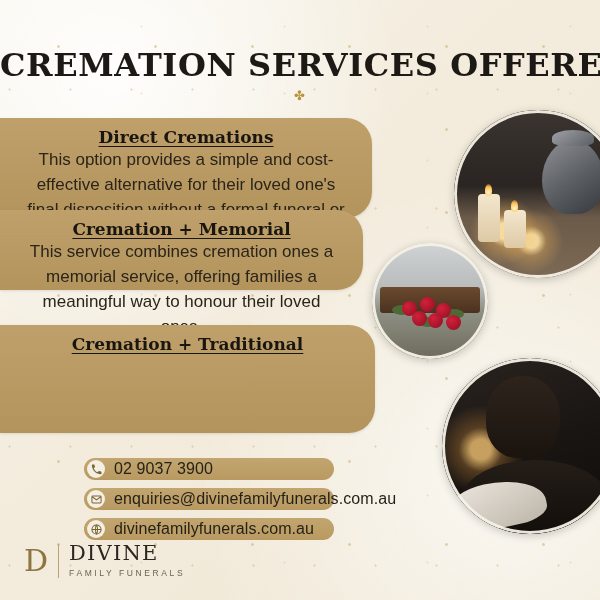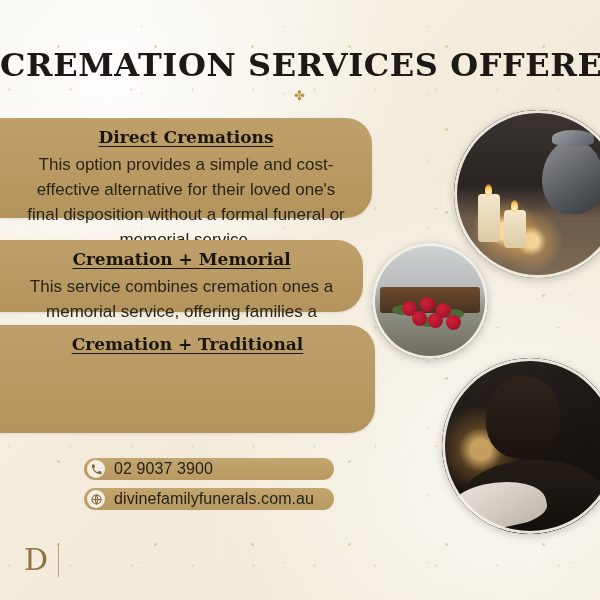--- a/index.html
+++ b/index.html
@@ -74,31 +74,30 @@
     box-sizing: border-box;
   }
   .block-heading {
     font-family: "DejaVu Serif", serif;
     font-weight: bold;
     font-size: 17px;
     text-align: center;
     text-decoration: underline;
     text-underline-offset: 3px;
     color: #191510;
-    margin-bottom: 5px;
   }
   .block-body {
     font-size: 17px;
     line-height: 1.48;
     text-align: center;
     color: #2a2419;
   }
 
   #block0 { top: 118px; width: 372px; height: 100px; }
-  #block1 { top: 240px; width: 363px; height: 72px; }
+  #block1 { top: 210px; width: 363px; height: 80px; }
   #block2 { top: 325px; width: 375px; height: 108px; }
 
   
   .contacts {
     position: absolute;
     left: 84px;
     top: 458px;
     width: 250px;
   }
   .pill {
@@ -327,31 +326,44 @@
       <span class="pill-icon">
         <svg width="11" height="11" viewBox="0 0 24 24" fill="currentColor">
             <path d="M6.6 10.8c1.6 3.2 4.2 5.8 7.4 7.4l2.5-2.5c.3-.3.8-.4 1.2-.3 1.3.4 2.7.7 4.1.7.6 0 1.1.5 1.1 1.1V21c0 .6-.5 1.1-1.1 1.1C10.9 22.1 1.9 13.1 1.9 2c0-.6.5-1.1 1.1-1.1h3.8C7.4.9 7.9 1.4 7.9 2c0 1.4.2 2.8.7 4.1.1.4 0 .9-.3 1.2l-2.5 2.5z"></path>
           </svg>
       </span>
       <span class="pill-text">02 9037 3900</span>
     </div>
     <div class="pill">
       <span class="pill-icon">
         <svg width="11" height="11" viewBox="0 0 24 24" fill="none" stroke="currentColor" stroke-width="2.2">
+            <rect x="2" y="4.5" width="20" height="15" rx="2"></rect>
+            <path d="M2.5 6l9.5 7 9.5-7"></path>
+          </svg>
+      </span>
+      <span class="pill-text">enquiries@divinefamilyfunerals.com.au</span>
+    </div>
+    <div class="pill">
+      <span class="pill-icon">
+        <svg width="11" height="11" viewBox="0 0 24 24" fill="none" stroke="currentColor" stroke-width="2.2">
             <circle cx="12" cy="12" r="10"></circle>
             <path d="M2 12h20M12 2c3 3.5 3 16.5 0 20M12 2C9 5.5 9 18.5 12 22"></path>
           </svg>
       </span>
       <span class="pill-text">divinefamilyfunerals.com.au</span>
     </div>
   </div>
 
   <div class="logo">
     <div class="logo-mark">D</div>
     <div class="logo-divider"></div>
+    <div>
+      <div class="logo-name">DIVINE</div>
+      <div class="logo-sub">FAMILY FUNERALS</div>
+    </div>
   </div>
 
   <div class="photo" id="photo-urn">
     <div class="urn-body"></div>
     <div class="urn-lid"></div>
     <div class="candle c1"></div>
     <div class="candle c2"></div>
     <div class="flame f1"></div>
     <div class="flame f2"></div>
     <div class="photo-ring"></div>

